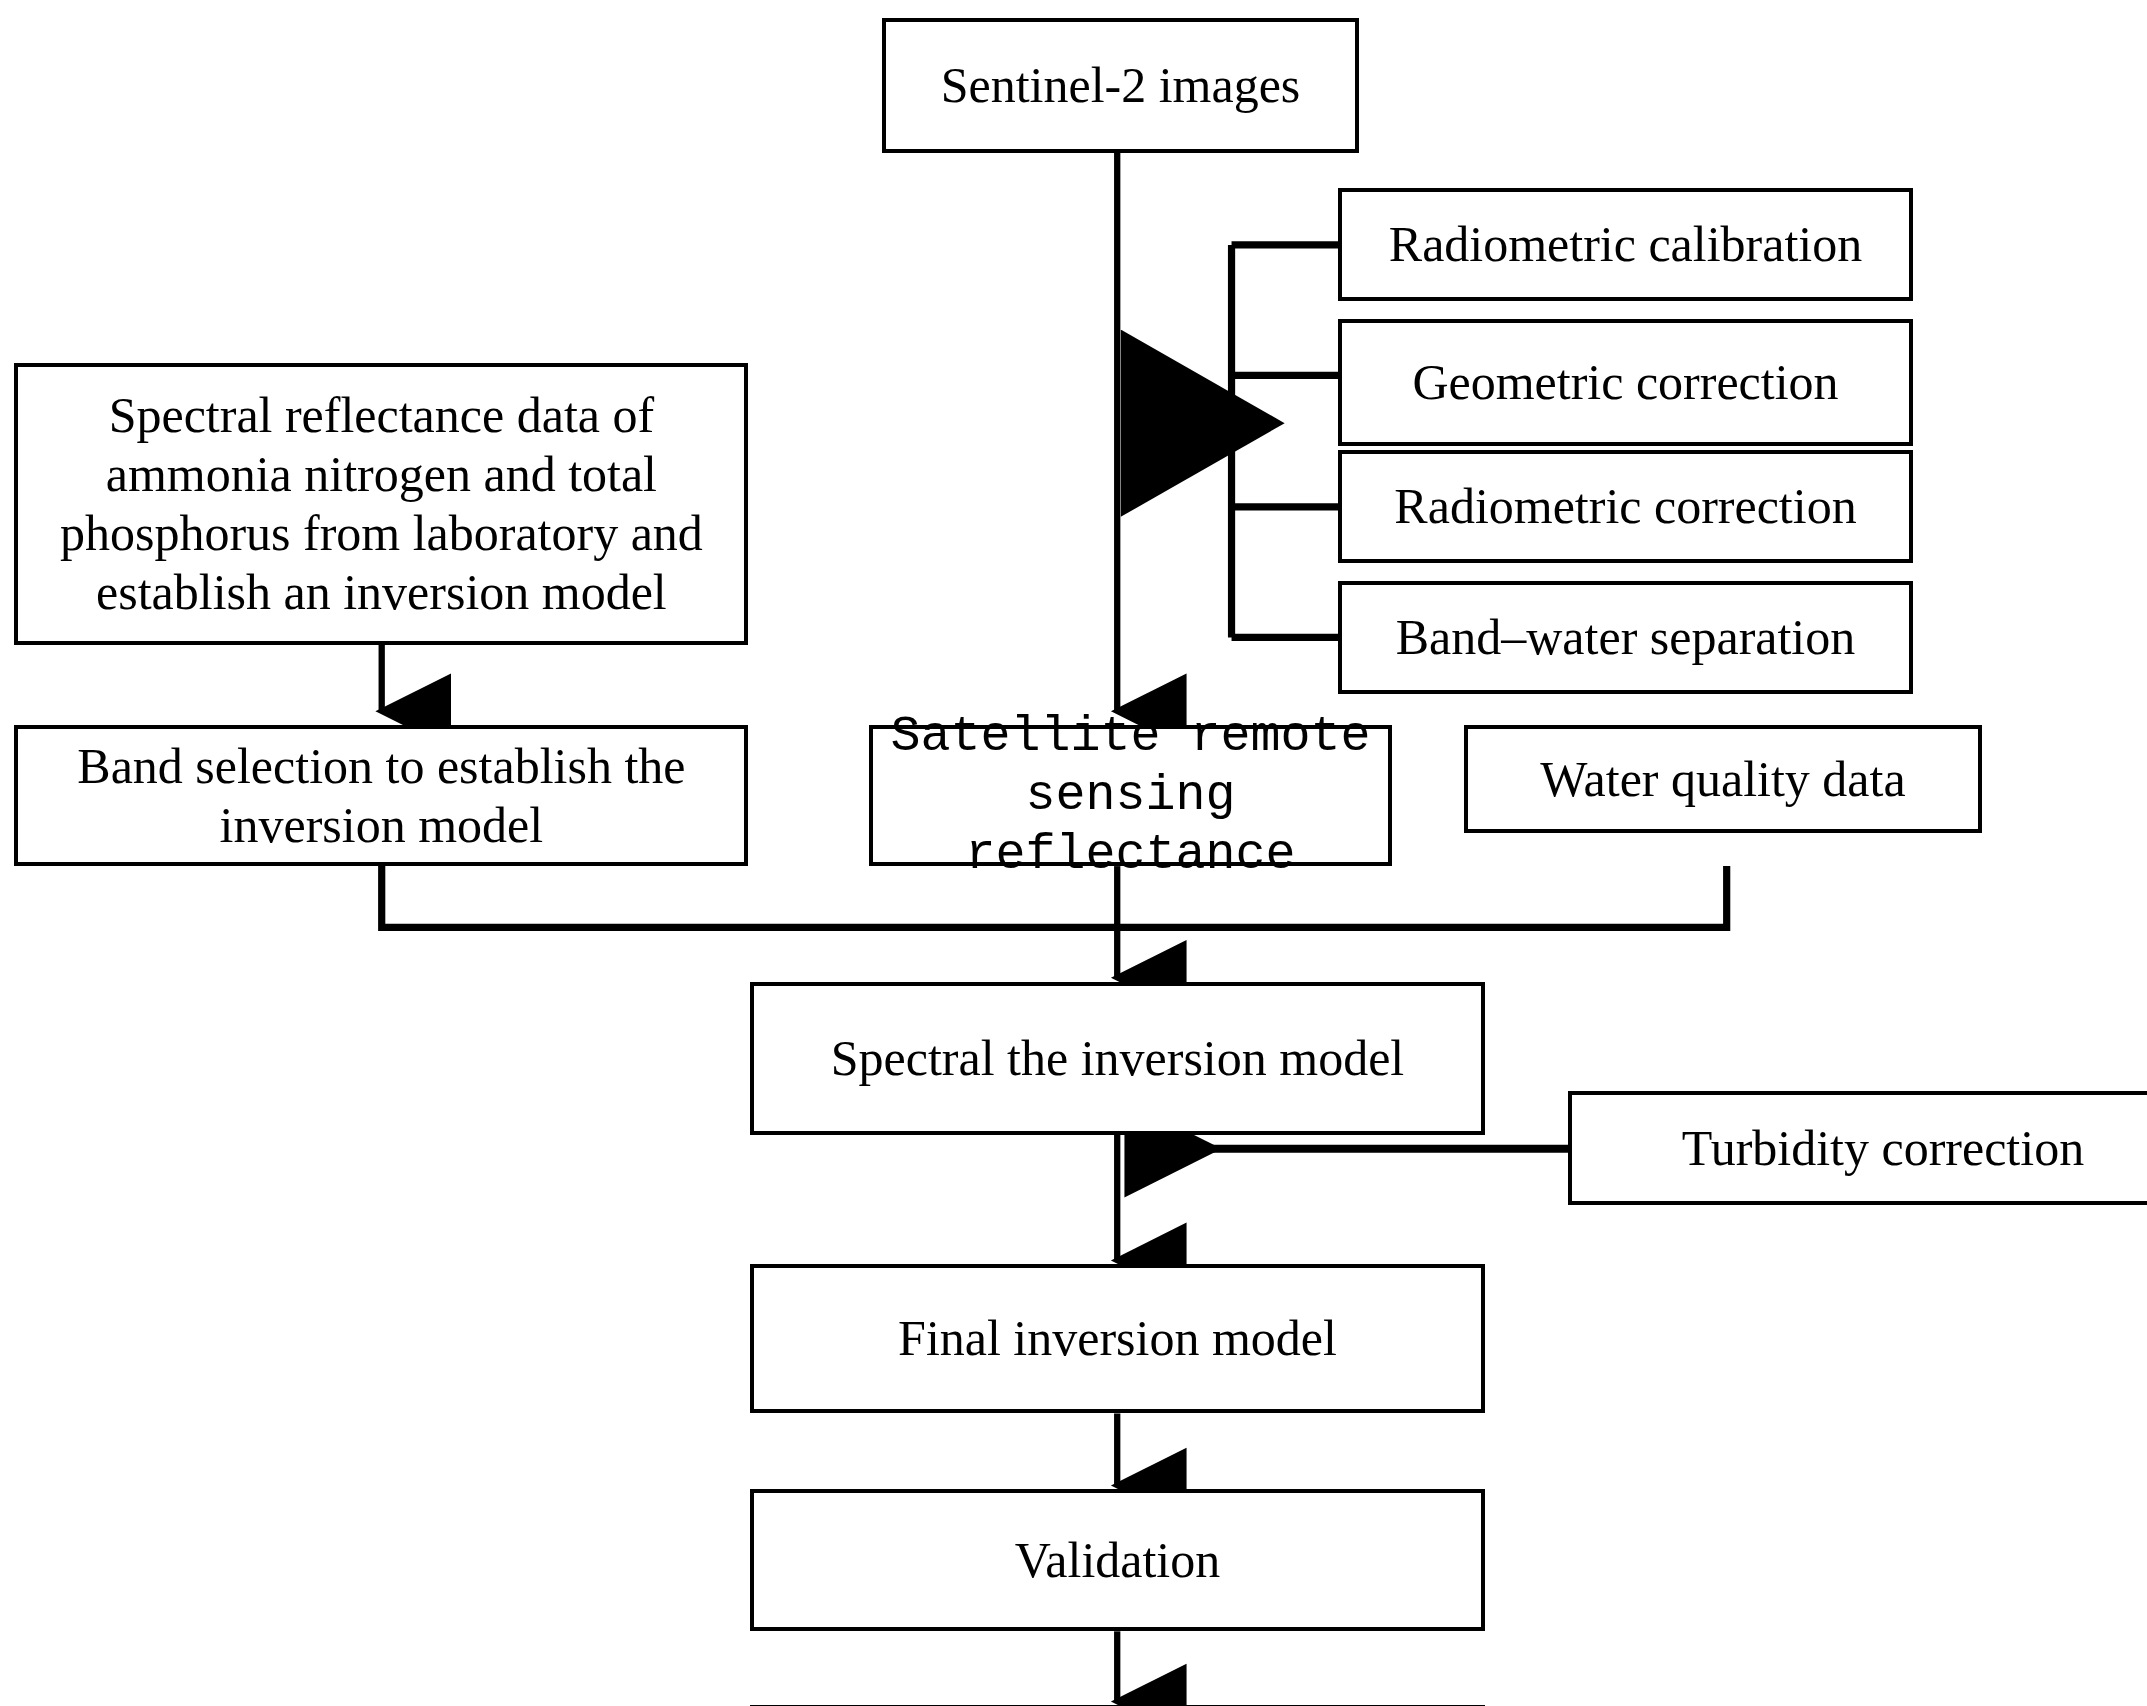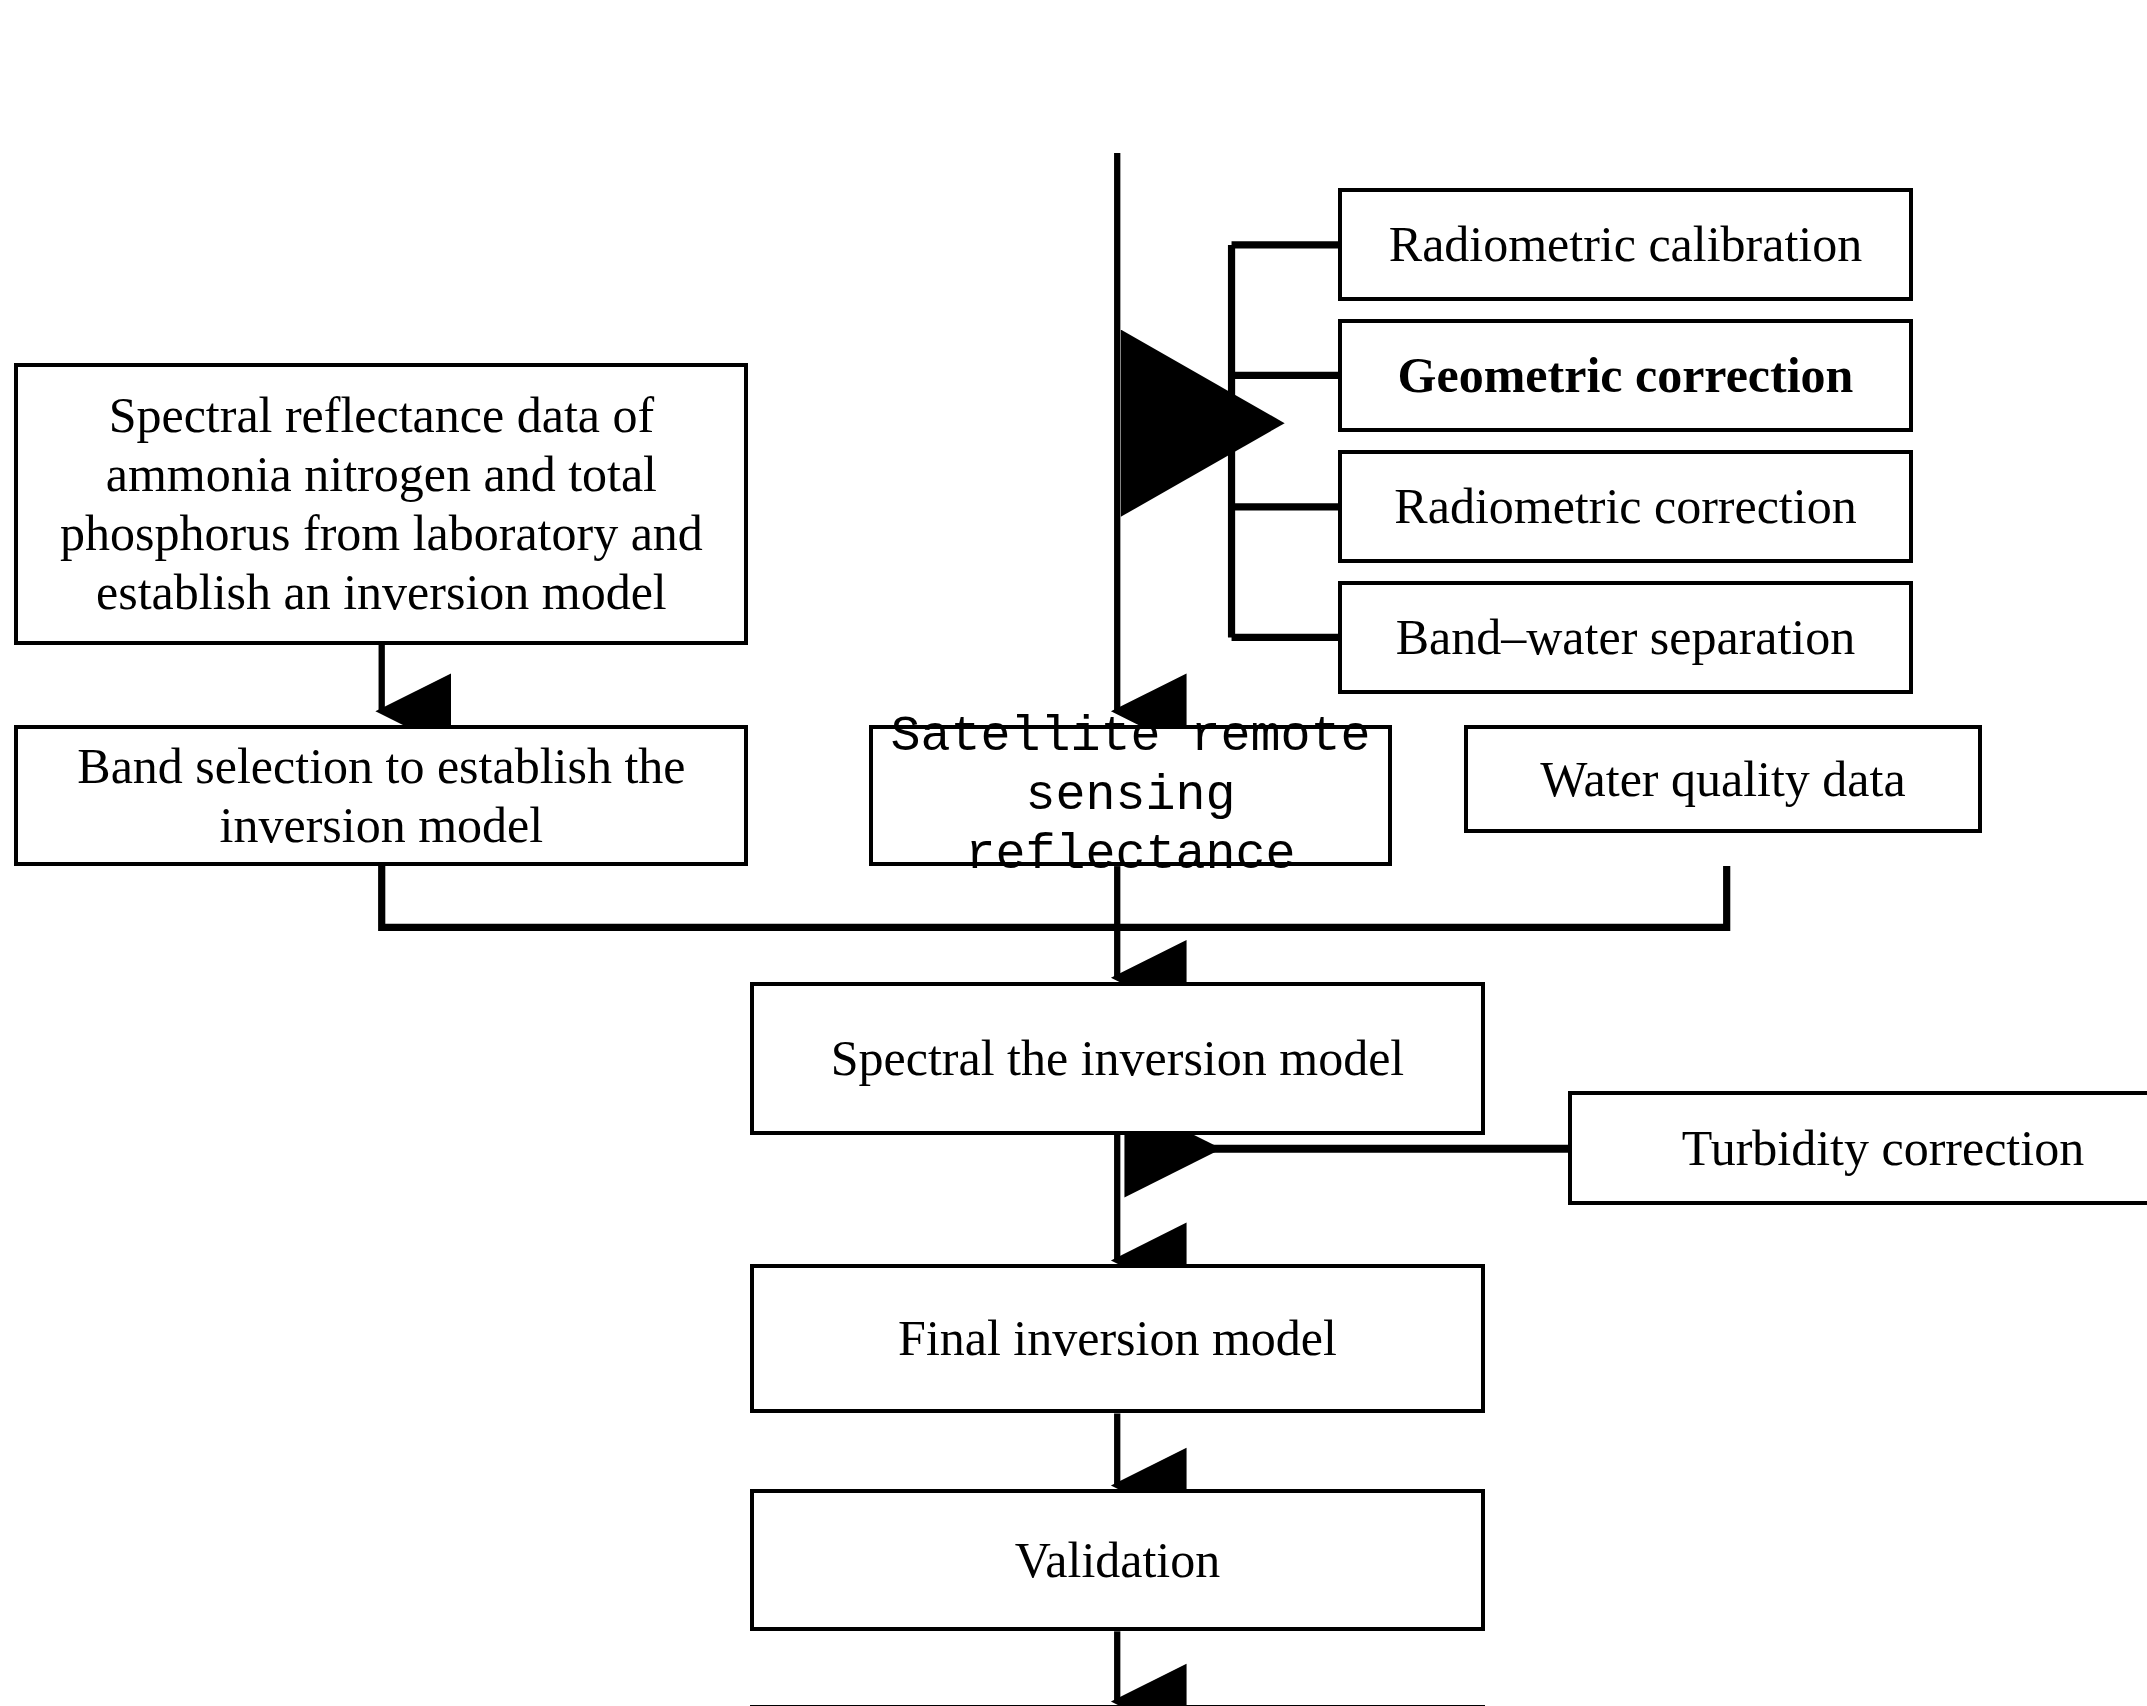--- a/index.html
+++ b/index.html
@@ -87,26 +87,29 @@
       <path d="M 1241 1260 L 1241 1400" stroke-width="7" marker-end="url(#arrowdn)"></path>
 
       <path d="M 1742 1276 L 1258 1276" stroke-width="9" marker-end="url(#arrowlf)"></path>
 
       <path d="M 1241 1570 L 1241 1650" stroke-width="7" marker-end="url(#arrowdn)"></path>
 
       <path d="M 1241 1812 L 1241 1890" stroke-width="7" marker-end="url(#arrowdn)"></path>
     </g>
   </svg>
 
+  <div class="node-box" style="left:882px; top:18px; width:477px; height:135px;">
+    <span class="node-label">Sentinel-2 images</span>
+  </div>
 
   <div class="node-box" style="left:1338px; top:188px; width:575px; height:113px;">
     <span class="node-label">Radiometric calibration</span>
   </div>
 
-  <div class="node-box" style="left:1338px; top:319px; width:575px; height:113px;font-weight:bold;">
+  <div class="node-box" style="left:1338px; top:319px; width:575px; height:127px;">
     <span class="node-label">Geometric correction</span>
   </div>
 
   <div class="node-box" style="left:1338px; top:450px; width:575px; height:113px;">
     <span class="node-label">Radiometric correction</span>
   </div>
 
   <div class="node-box" style="left:1338px; top:581px; width:575px; height:113px;">
     <span class="node-label">Band–water separation</span>
   </div>

